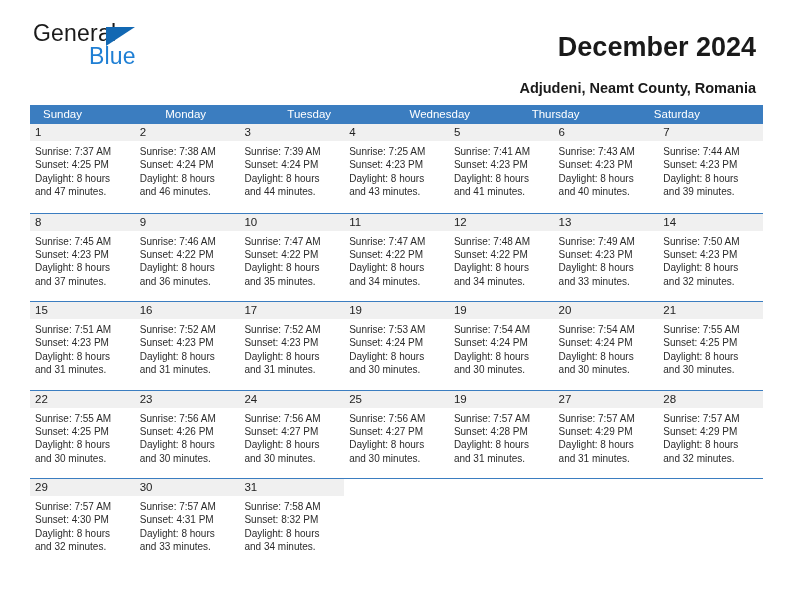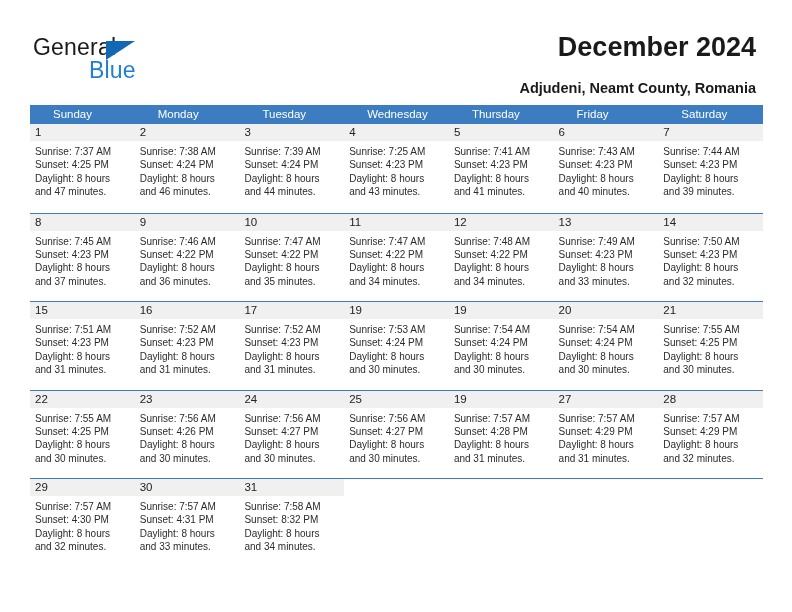--- a/index.html
+++ b/index.html
@@ -25,21 +25,21 @@
   .header {
     position: absolute;
     left: 0;
     top: 0;
     width: 792px;
     height: 104px;
   }
   .logo {
     position: absolute;
     left: 33px;
-    top: 34px;
+    top: 20px;
     width: 190px;
     height: 52px;
   }
   .logo-general {
     position: absolute;
     left: 0;
     top: 0;
     font-size: 23px;
     letter-spacing: 0.2px;
     color: #1a1a1a;
@@ -94,21 +94,21 @@
   .dow-row {
     display: flex;
     background: #3b7dc0;
     height: 19px;
   }
   .dow {
     flex: 1 1 0;
     color: #ffffff;
     font-size: 11.5px;
     line-height: 19px;
-    padding-left: 23px;
+    padding-left: 13px;
     box-sizing: border-box;
     white-space: nowrap;
   }
   .week {
     display: flex;
     border-top: 1.5px solid #3b7dc0;
     height: 88.5px;
     box-sizing: border-box;
   }
   .week:first-of-type {
@@ -164,21 +164,20 @@
 
   </div>
 
   <div class="calendar">
     <div class="dow-row">
         <div class="dow">Sunday</div>
         <div class="dow">Monday</div>
         <div class="dow">Tuesday</div>
         <div class="dow">Wednesday</div>
         <div class="dow">Thursday</div>
-        <div class="dow">Friday</div>
         <div class="dow">Saturday</div>
       </div>
     <div id="weeks-container">
         <div class="week">
           <div class="cell filled">
             <div class="daynum">1</div>
             <div class="info">
               <div>Sunrise: 7:37 AM</div>
               <div>Sunset: 4:25 PM</div>
               <div>Daylight: 8 hours</div>

